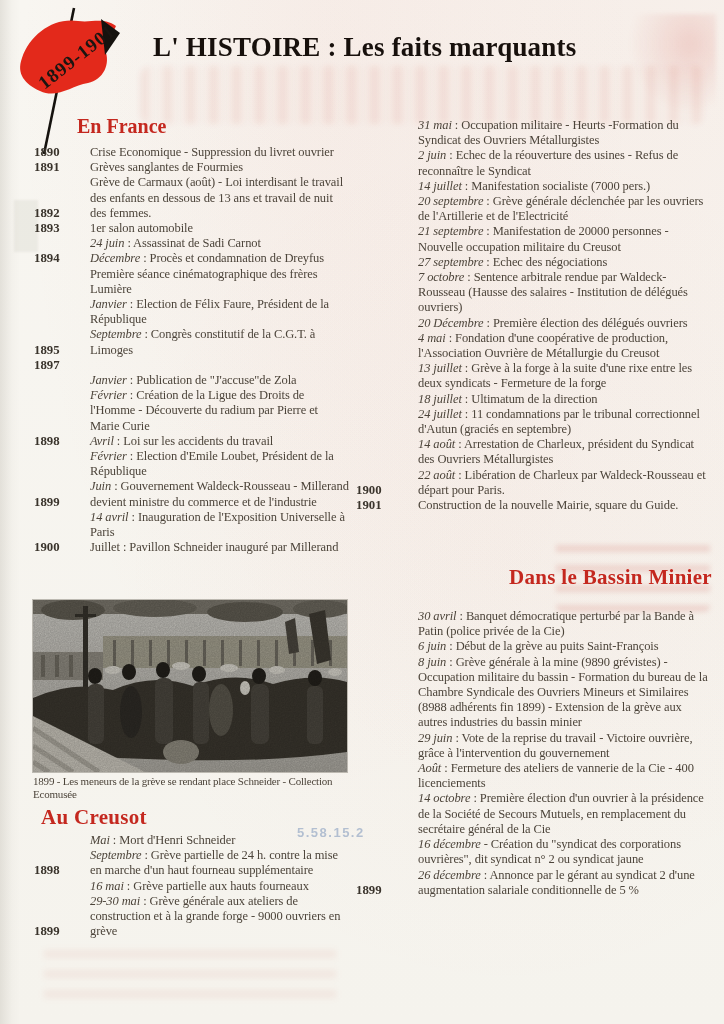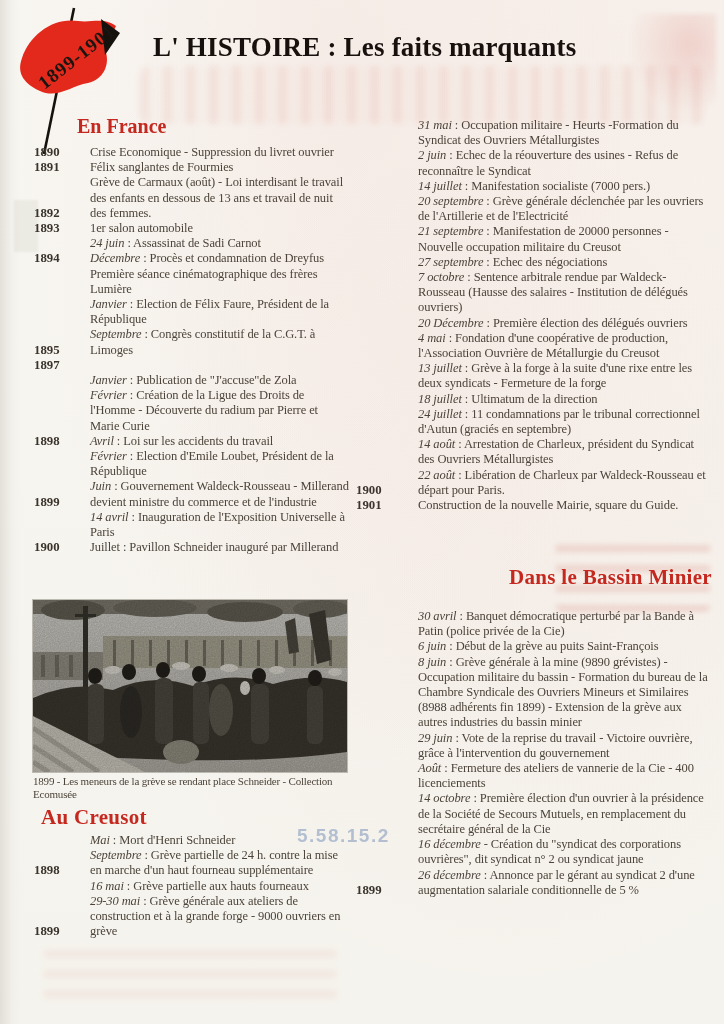--- a/index.html
+++ b/index.html
@@ -23,21 +23,21 @@
     background:radial-gradient(ellipse at 70% 30%, rgba(212,92,82,0.20), transparent 70%);
     filter:blur(2px);}
   .g-bassin{left:556px;top:536px;width:154px;height:76px;
     background:repeating-linear-gradient(0deg, rgba(198,70,58,0.15) 0 7px, transparent 7px 20px);
     filter:blur(2.5px);border-radius:6px;}
   .g-bl{left:44px;top:950px;width:292px;height:48px;
     background:repeating-linear-gradient(0deg, rgba(198,70,58,0.07) 0 8px, transparent 8px 20px);
     filter:blur(3px);}
   .g-box{left:14px;top:200px;width:24px;height:52px;background:rgba(140,133,120,0.10);filter:blur(1px);}
   .g-phone{left:297px;top:825px;font-family:"Liberation Sans",sans-serif;font-weight:bold;
-    font-size:19px;letter-spacing:1.5px;color:#7d96bb;opacity:.55;filter:blur(.6px);}
+    font-size:13px;letter-spacing:1.5px;color:#7d96bb;opacity:.55;filter:blur(.6px);}
   
   .flag-logo{position:absolute;left:4px;top:4px;}
   .page-title{position:absolute;left:153px;top:32px;font-size:27px;font-weight:bold;
     color:#17100c;letter-spacing:.2px;}
   
   .block{position:absolute;}
   #en-france-block{left:30px;top:116px;width:320px;}
   #right-cont-block{left:352px;top:118px;width:360px;}
   #bassin-block{left:352px;top:566px;width:360px;}
   #photo-block{left:33px;top:600px;width:315px;}
@@ -88,21 +88,21 @@
     <div class="timeline">
         <div class="trow">
           <div class="tyear">1890</div>
           <div class="tbody">
             <div class="tline"><span>Crise Economique - Suppression du livret ouvrier</span></div>
           </div>
         </div>
         <div class="trow">
           <div class="tyear">1891</div>
           <div class="tbody">
-            <div class="tline"><span>Félix sanglantes de Fourmies</span></div>
+            <div class="tline"><span>Grèves sanglantes de Fourmies</span></div>
           </div>
         </div>
         <div class="trow">
           <div class="tyear">1892</div>
           <div class="tbody">
             <div class="tline"><span>Grève de Carmaux (août) - Loi interdisant le travail des enfants en dessous de 13 ans et travail de nuit des femmes.</span></div>
           </div>
         </div>
         <div class="trow">
           <div class="tyear">1893</div>

